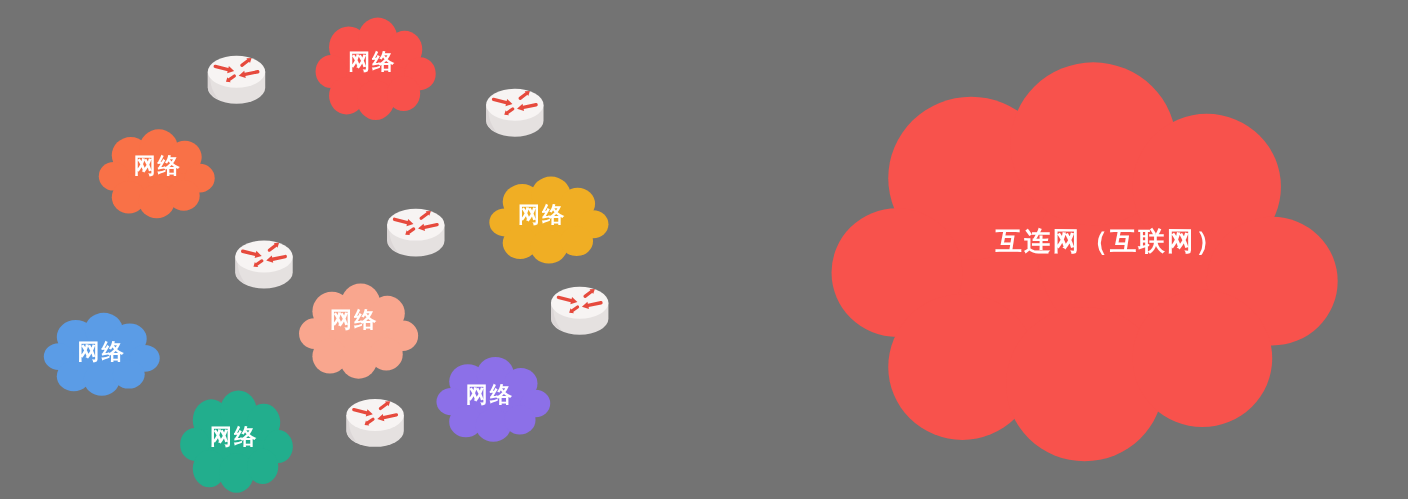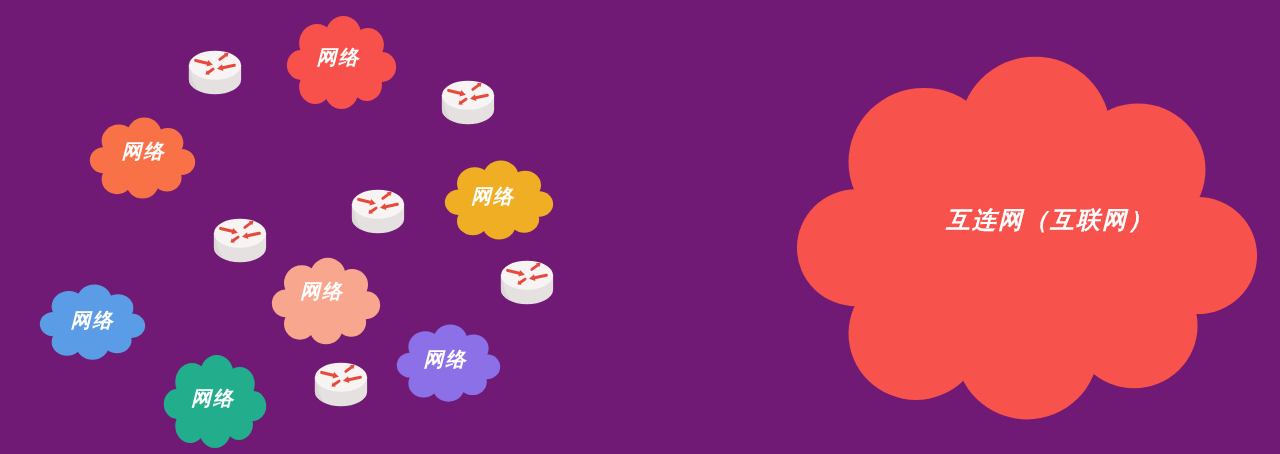--- a/index.html
+++ b/index.html
@@ -13,21 +13,21 @@
     position:absolute;transform:translate(-50%,-50%);
     color:#fff;font-weight:bold;white-space:nowrap;letter-spacing:2px;
     text-align:center;line-height:1;
   }
   .router{position:absolute;}
   .router svg{width:100%;height:100%;display:block;}
 </style>
 </head>
 <body>
 
-<div id="stage" style="background: #701a75; font-style: italic;">
+<div id="stage" style="background: #737373;">
     <div class="cloud" style="left: 285px; top: 13px; width: 113px; height: 100px;">
     <svg viewBox="0 0 120 100" preserveAspectRatio="none" style="color: rgb(248, 81, 75);">
       <g fill="currentColor" class="cloud-fill">
         <circle cx="60" cy="50" r="34"></circle>
         <circle cx="45" cy="45" r="26"></circle>
         <circle cx="75" cy="46" r="26"></circle>
         <circle cx="34" cy="30" r="19"></circle>
         <circle cx="62" cy="22" r="19"></circle>
         <circle cx="88" cy="32" r="17"></circle>
         <circle cx="17" cy="52" r="15"></circle>
@@ -140,21 +140,21 @@
         <circle cx="88" cy="32" r="17"></circle>
         <circle cx="17" cy="52" r="15"></circle>
         <circle cx="103" cy="54" r="15"></circle>
         <circle cx="32" cy="74" r="17"></circle>
         <circle cx="60" cy="78" r="18"></circle>
         <circle cx="87" cy="72" r="16"></circle>
       </g>
     </svg>
     <span class="cloud-label" style="color: rgb(255, 255, 255); font-size: 20px; left: calc(50% - 2px); top: calc(50% - 4px);">网络</span>
   </div>
-    <div class="cloud" style="left: 789px; top: 45px; width: 476px; height: 390px;">
+    <div class="cloud" style="left: 748px; top: 45px; width: 476px; height: 390px;">
     <svg viewBox="0 0 120 100" preserveAspectRatio="none" style="color: rgb(248, 82, 76);">
       <g fill="currentColor" class="cloud-fill">
         <circle cx="60" cy="50" r="34"></circle>
         <circle cx="45" cy="45" r="26"></circle>
         <circle cx="75" cy="46" r="26"></circle>
         <circle cx="34" cy="30" r="19"></circle>
         <circle cx="62" cy="22" r="19"></circle>
         <circle cx="88" cy="32" r="17"></circle>
         <circle cx="17" cy="52" r="15"></circle>
         <circle cx="103" cy="54" r="15"></circle>

